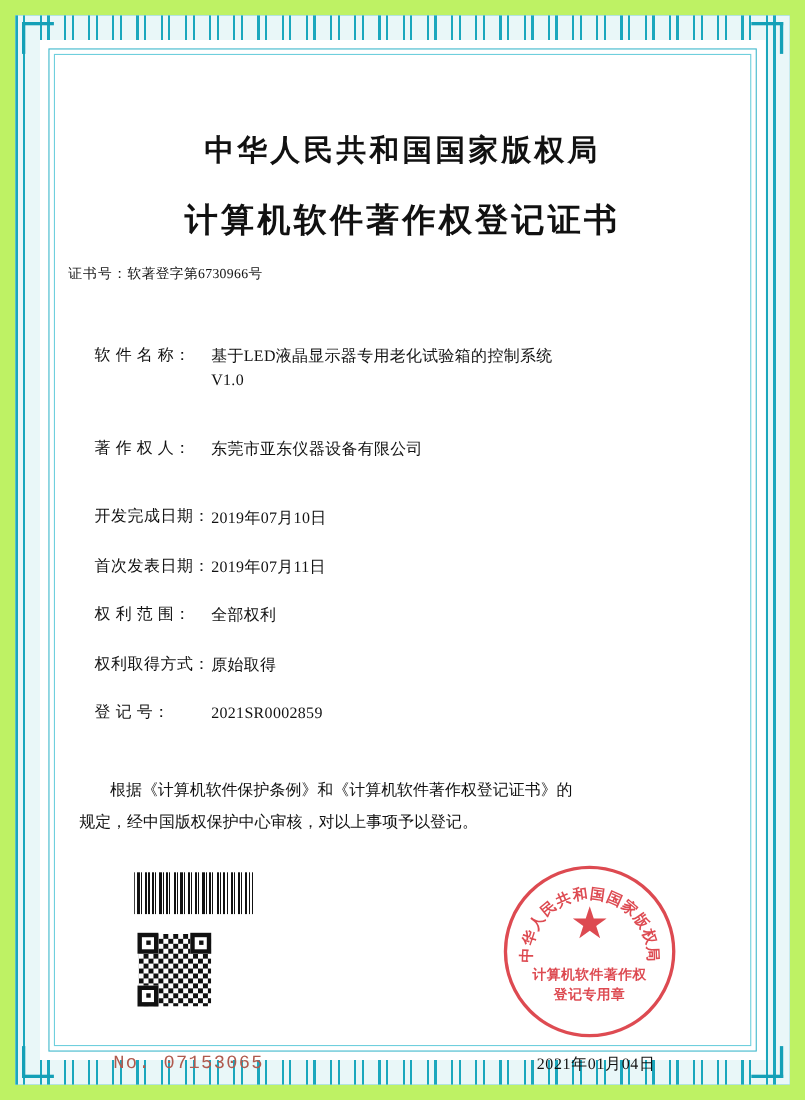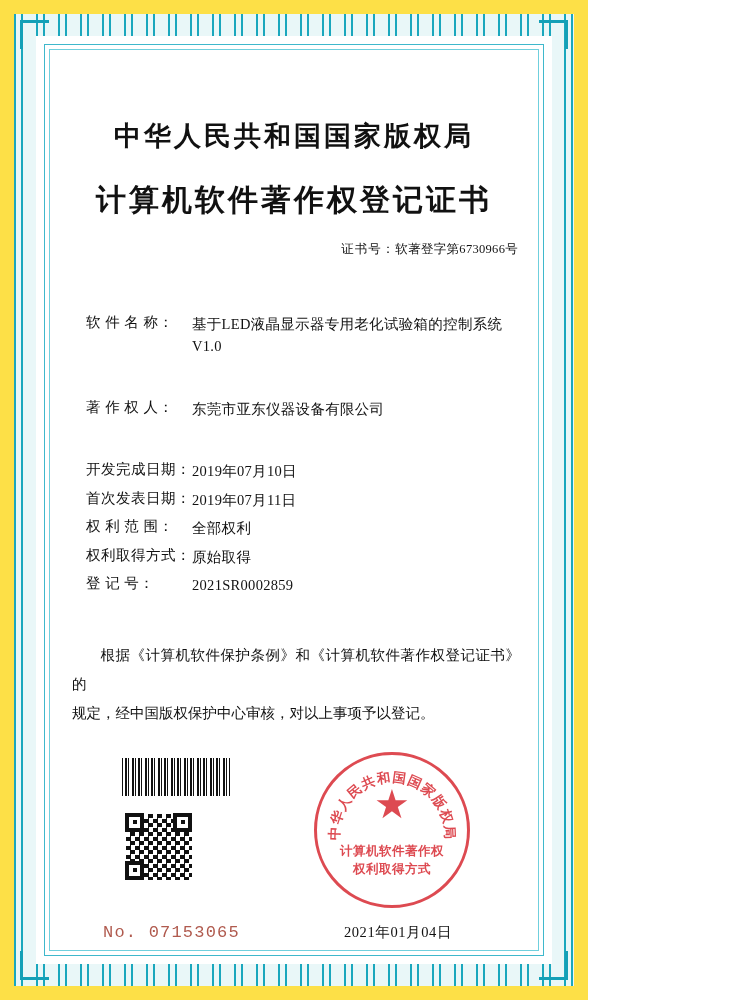--- a/index.html
+++ b/index.html
@@ -9,23 +9,23 @@
   }
   body {
     width: 732px;
     height: 1000px;
     font-family: "Liberation Serif", serif;
     overflow: hidden;
   }
 
   .certificate {
     position: relative;
-    width: 588px;
+    width: 732px;
     height: 1000px;
-    background: #fde047;
+    background: #bef264;
     box-sizing: border-box;
   }
 
   
   .border-outer {
     position: absolute;
     left: 14px;
     top: 14px;
     right: 14px;
     bottom: 14px;
@@ -106,33 +106,33 @@
     text-align: center;
     font-size: 30px;
     letter-spacing: 3px;
     color: #111;
     font-weight: 700;
     margin-top: 26px;
     font-family: "Liberation Serif", serif;
   }
 
   .cert-no {
-    text-align: right;
+    text-align: left;
     font-size: 12.5px;
     color: #111;
     margin-top: 20px;
     padding-right: 8px;
     letter-spacing: 0.3px;
   }
   .cert-no .lbl { letter-spacing: 1px; }
 
   .field {
     display: flex;
     align-items: flex-start;
-    margin-top: 6px;
+    margin-top: 22px;
     font-size: 14.5px;
     color: #111;
   }
   .field .label {
     width: 130px;
     flex: 0 0 130px;
     padding-left: 24px;
     box-sizing: border-box;
     letter-spacing: 0.5px;
     white-space: nowrap;
@@ -344,21 +344,21 @@
         <svg class="seal-arc" viewBox="0 0 150 150">
           <defs>
             <path id="arcpath" d="M 22,80 A 53,53 0 0 1 128,80" fill="none"></path>
           </defs>
           <text>
             <textPath href="#arcpath" startOffset="50%" text-anchor="middle">中华人民共和国国家版权局</textPath>
           </text>
         </svg>
         <div class="seal-star">★</div>
         <div class="seal-line1">计算机软件著作权</div>
-        <div class="seal-line2">权利取得方式</div>
+        <div class="seal-line2">登记专用章</div>
       </div>
 
       <div class="serial">
         <span>No.</span>
         <span>07153065</span>
       </div>
 
       <div class="issue-date">2021年01月04日</div>
 
     </div>

